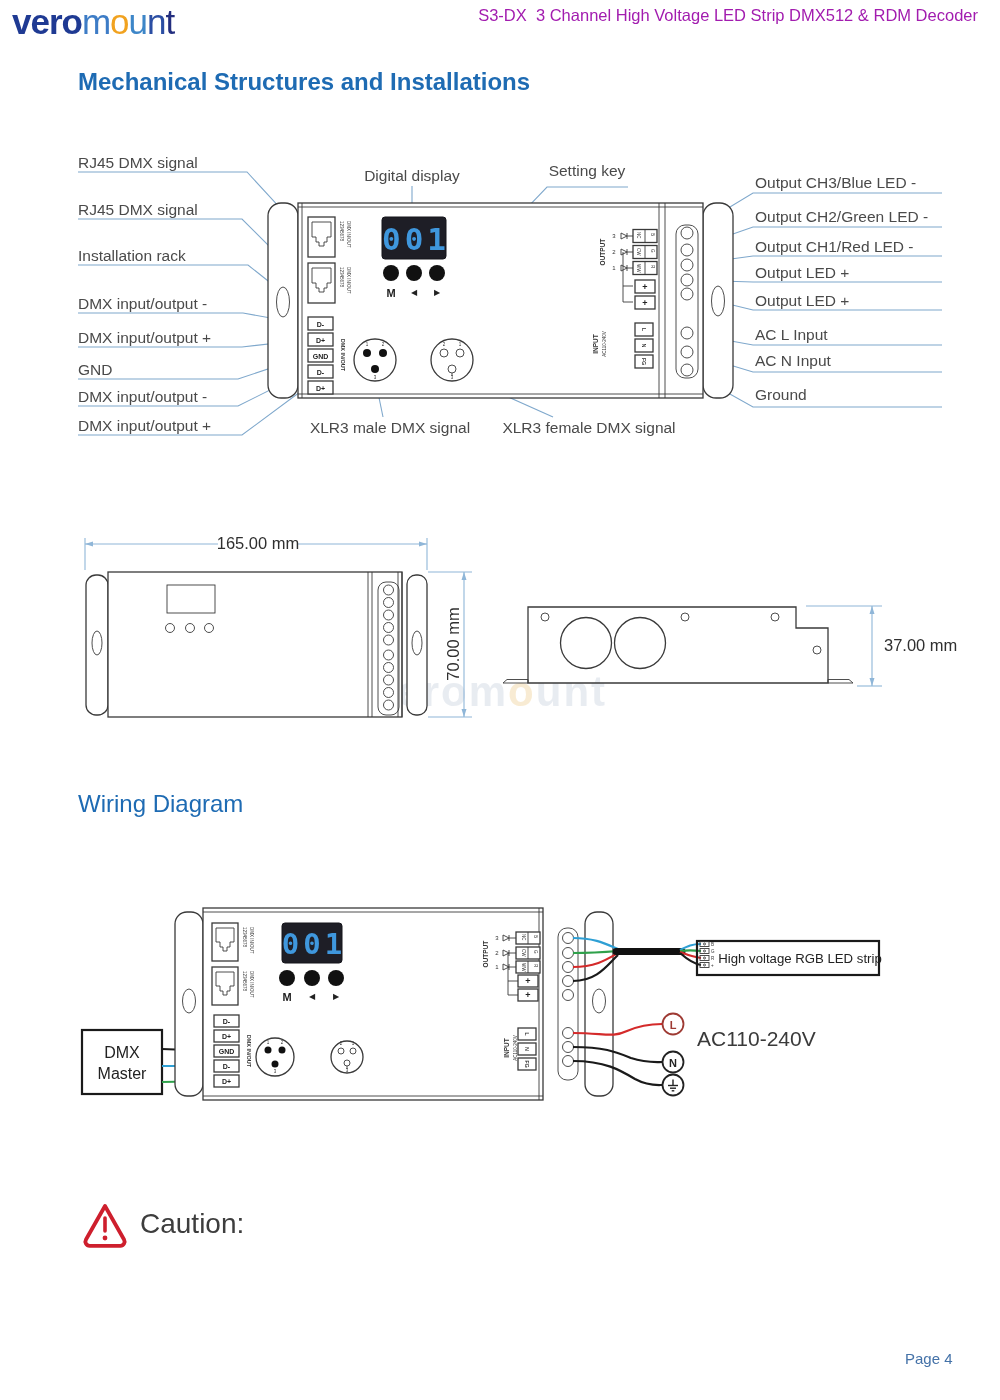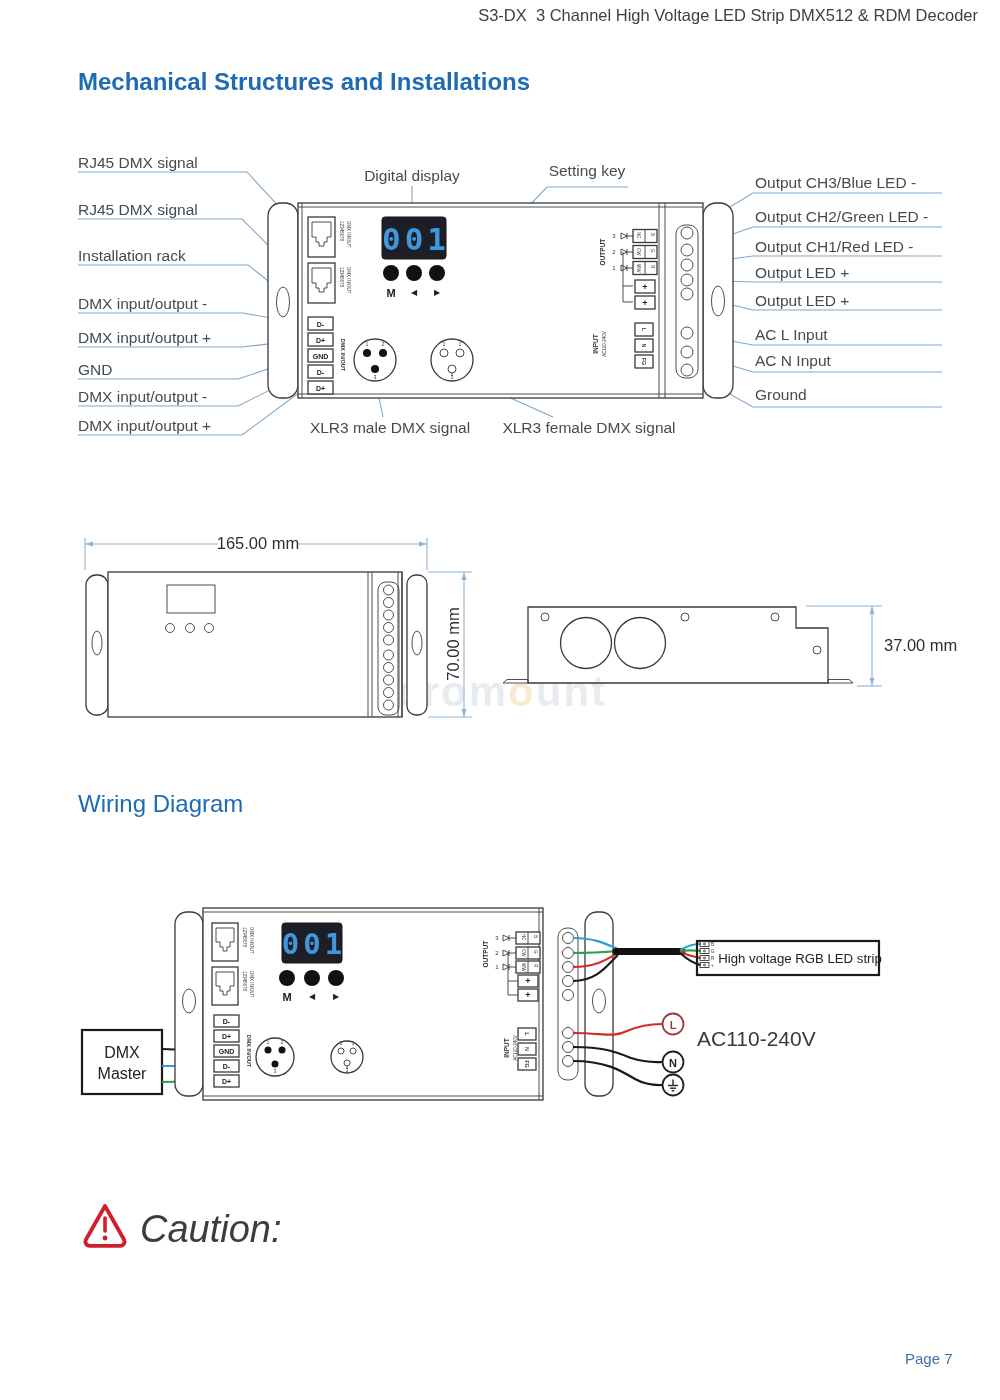--- a/index.html
+++ b/index.html
@@ -3,21 +3,21 @@
 <meta charset="utf-8">
 <style>
   html,body{margin:0;padding:0;background:#ffffff;}
   .page{position:relative;width:1000px;height:1400px;background:#fff;overflow:hidden;
         font-family:"Liberation Sans",sans-serif;}
   
   .logo{position:absolute;left:12px;top:4px;font-size:35px;letter-spacing:-1px;line-height:1;}
   .lg-vero{font-weight:800;color:#1f3a93;}
   .lg-m{color:#3d7cc6;} .lg-o{color:#f1a21f;} .lg-u{color:#3d86c8;}
   .lg-n{color:#2b4ea3;} .lg-t{color:#232e7f;}
-  .doc-title{position:absolute;right:22px;top:6px;font-size:16.5px;color:#404040;white-space:pre;}
+  .doc-title{position:absolute;right:22px;top:6px;font-size:16.5px;color:#a21caf;white-space:pre;}
   .sec-heading{position:absolute;left:78px;font-size:24px;color:#1e6bb3;}
   
   svg{position:absolute;overflow:visible;}
   .oline{fill:none;stroke:#3a3a3a;stroke-width:1.3;}
   .othin{fill:none;stroke:#3a3a3a;stroke-width:0.9;}
   .obox{fill:#ffffff;stroke:#3a3a3a;stroke-width:1.3;}
   .leader{fill:none;stroke:#7fa8cc;stroke-width:1.1;}
   .dim{fill:none;stroke:#8fb6d8;stroke-width:1.1;}
   .dimfill{fill:#8fb6d8;stroke:none;}
   .lbl{font-family:"Liberation Sans",sans-serif;font-size:15.5px;fill:#4a4a4a;}
@@ -40,29 +40,30 @@
   .wire-bk{fill:none;stroke:#1a1a1a;stroke-width:2.2;}
   .wire-bl{fill:none;stroke:#2e9fd4;stroke-width:2.2;}
   .wire-gn{fill:none;stroke:#2fa14b;stroke-width:2.2;}
   .wire-rd{fill:none;stroke:#d42a2a;stroke-width:2.2;}
   .bundle{fill:none;stroke:#111;stroke-width:7;stroke-linecap:round;}
   .mtxt{font-family:"Liberation Sans",sans-serif;font-size:16px;fill:#222;text-anchor:middle;}
   .actxt{font-family:"Liberation Sans",sans-serif;font-size:21px;fill:#3a3a3a;}
   .striptxt{font-family:"Liberation Sans",sans-serif;font-size:13.2px;fill:#222;text-anchor:middle;}
   .ltr{font-family:"Liberation Sans",sans-serif;font-size:11px;font-weight:bold;text-anchor:middle;}
   
-  .caution-title{position:absolute;left:140px;top:1208px;font-size:38px;color:#3d3d3d;font-style:italic;}
+  .caution-title{position:absolute;left:140px;top:1208px;font-size:28px;color:#3d3d3d;}
   .caution-body{position:absolute;left:78px;top:1250px;width:884px;font-size:16.6px;line-height:1.55;color:#4f4f4f;}
   .footer{position:absolute;left:905px;top:1350px;font-size:15px;color:#4472a8;}
 </style>
 </head>
 <body>
 
 <div class="page">
 
+  <div class="logo"><span class="lg-vero">vero</span><span class="lg-m">m</span><span class="lg-o">o</span><span class="lg-u">u</span><span class="lg-n">n</span><span class="lg-t">t</span></div>
   <div class="doc-title">S3-DX  3 Channel High Voltage LED Strip DMX512 &amp; RDM Decoder</div>
 
   <div class="sec-heading" style="top:68px;font-weight:bold;">Mechanical Structures and Installations</div>
 
   <svg style="left:75px;top:140px;" width="892" height="305" viewBox="0 0 892 305">
 
     <g class="leader">
       <polyline points="3,32 172,32 231,96"></polyline>
       <polyline points="3,79 167,79 231,143"></polyline>
       <polyline points="3,125 173,125 207,152"></polyline>
@@ -501,14 +502,14 @@
     </g>
   </svg>
 
   <svg style="left:80px;top:1200px;" width="50" height="50" viewBox="0 0 50 50">
     <path d="M25,6 L44,39.5 a4.2,4.2 0 0 1 -3.7,6.3 H9.7 a4.2,4.2 0 0 1 -3.7,-6.3 Z" fill="none" stroke="#ce1f2d" stroke-width="3.8" stroke-linejoin="round"></path>
     <line x1="25" y1="18" x2="25" y2="31" stroke="#ce1f2d" stroke-width="3.6" stroke-linecap="round"></line>
     <circle cx="25" cy="38" r="2.4" fill="#ce1f2d"></circle>
   </svg>
   <div class="caution-title">Caution:</div>
 
-  <div class="footer">Page 7</div>
+  <div class="footer">Page 4</div>
 </div>
 
 </body></html>

